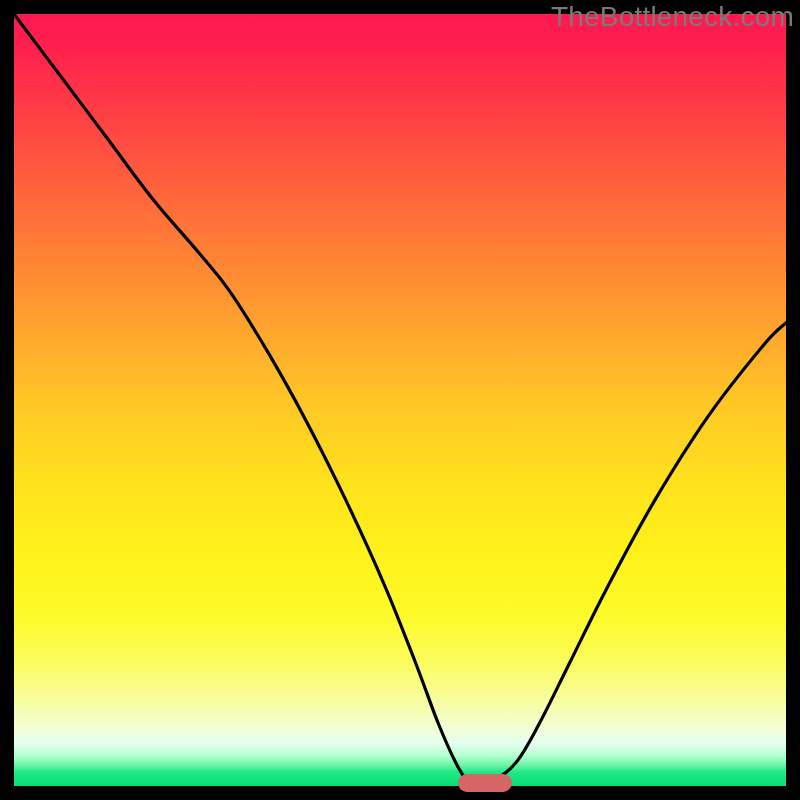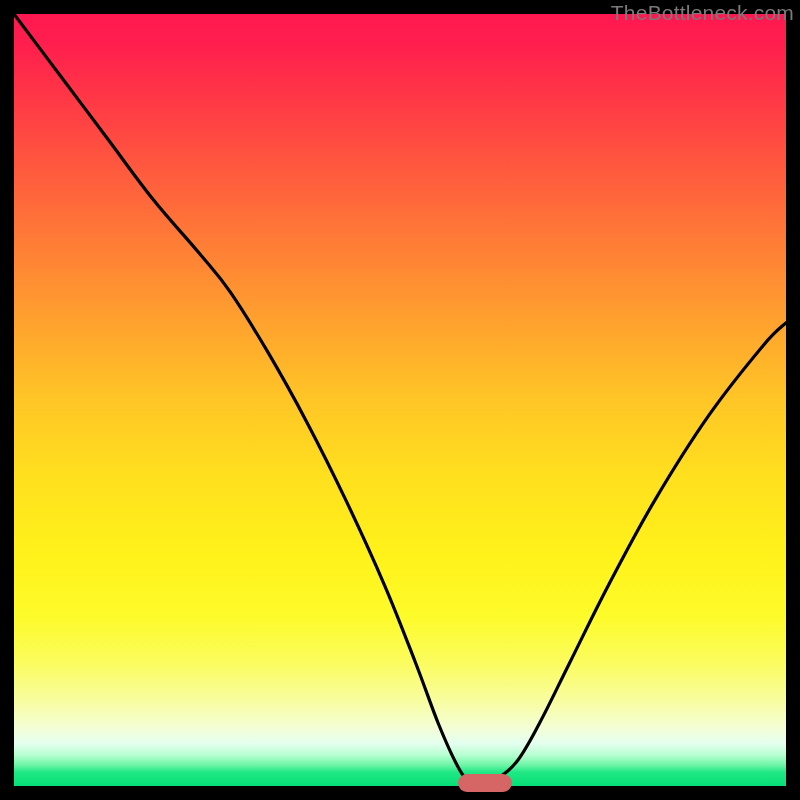--- a/index.html
+++ b/index.html
@@ -51,21 +51,21 @@
     position: absolute;
     background: #d66566;
     border-radius: 9px;
     height: 18px;
   }
   .watermark {
     position: absolute;
     top: 1px;
     right: 6px;
     color: #7a7a7a;
-    font-size: 21px;
+    font-size: 28px;
     letter-spacing: 0.2px;
     font-weight: 400;
     user-select: none;
   }
   svg.curve {
     position: absolute;
     left: 0;
     top: 0;
     width: 772px;
     height: 772px;

